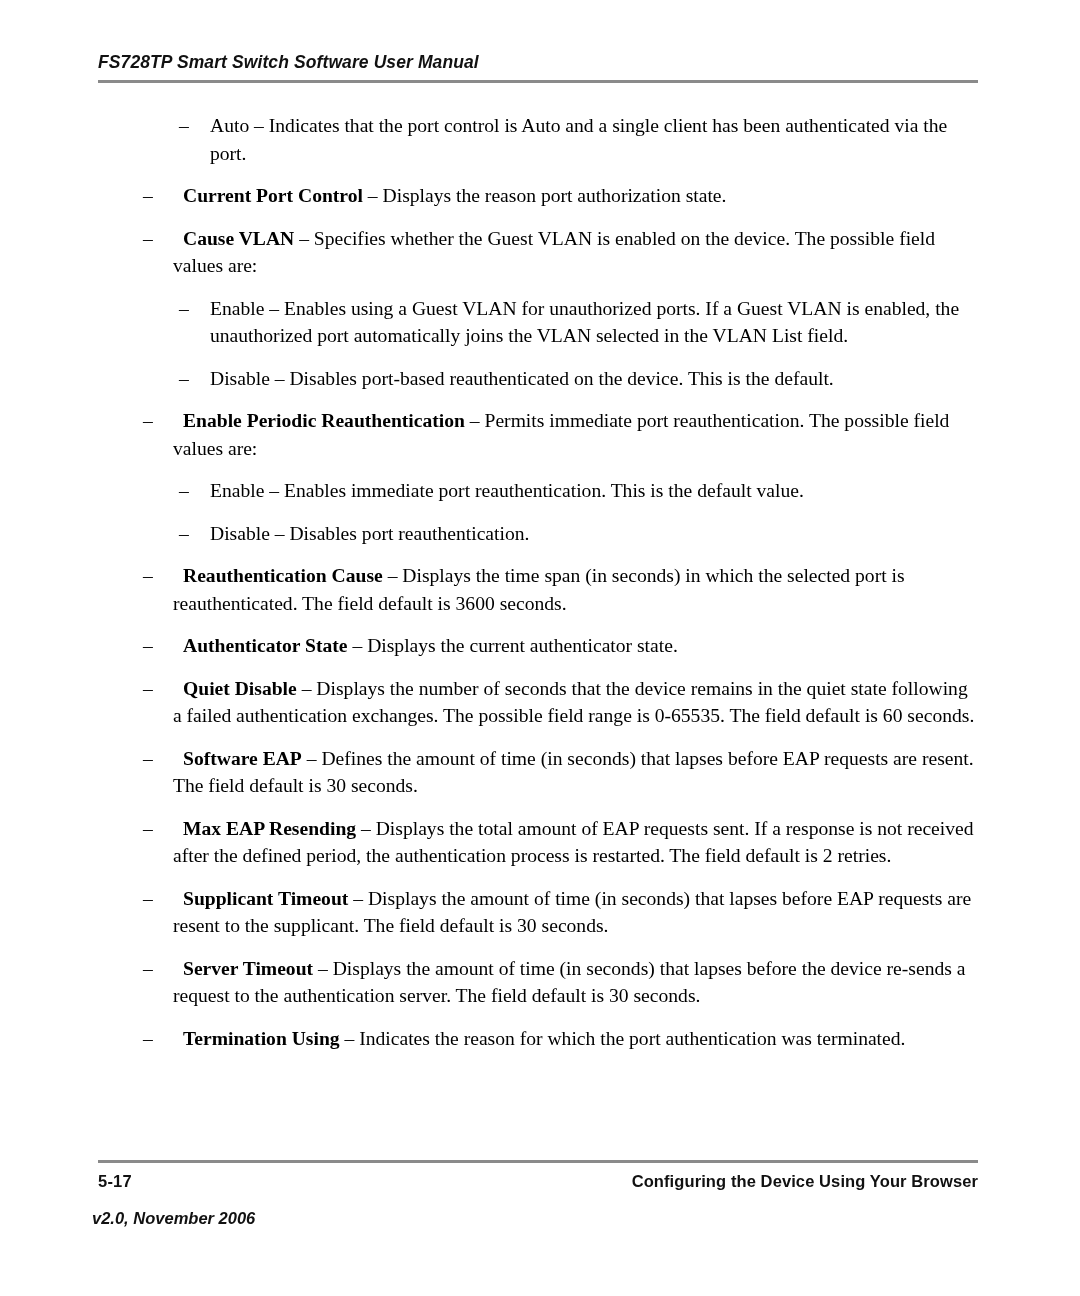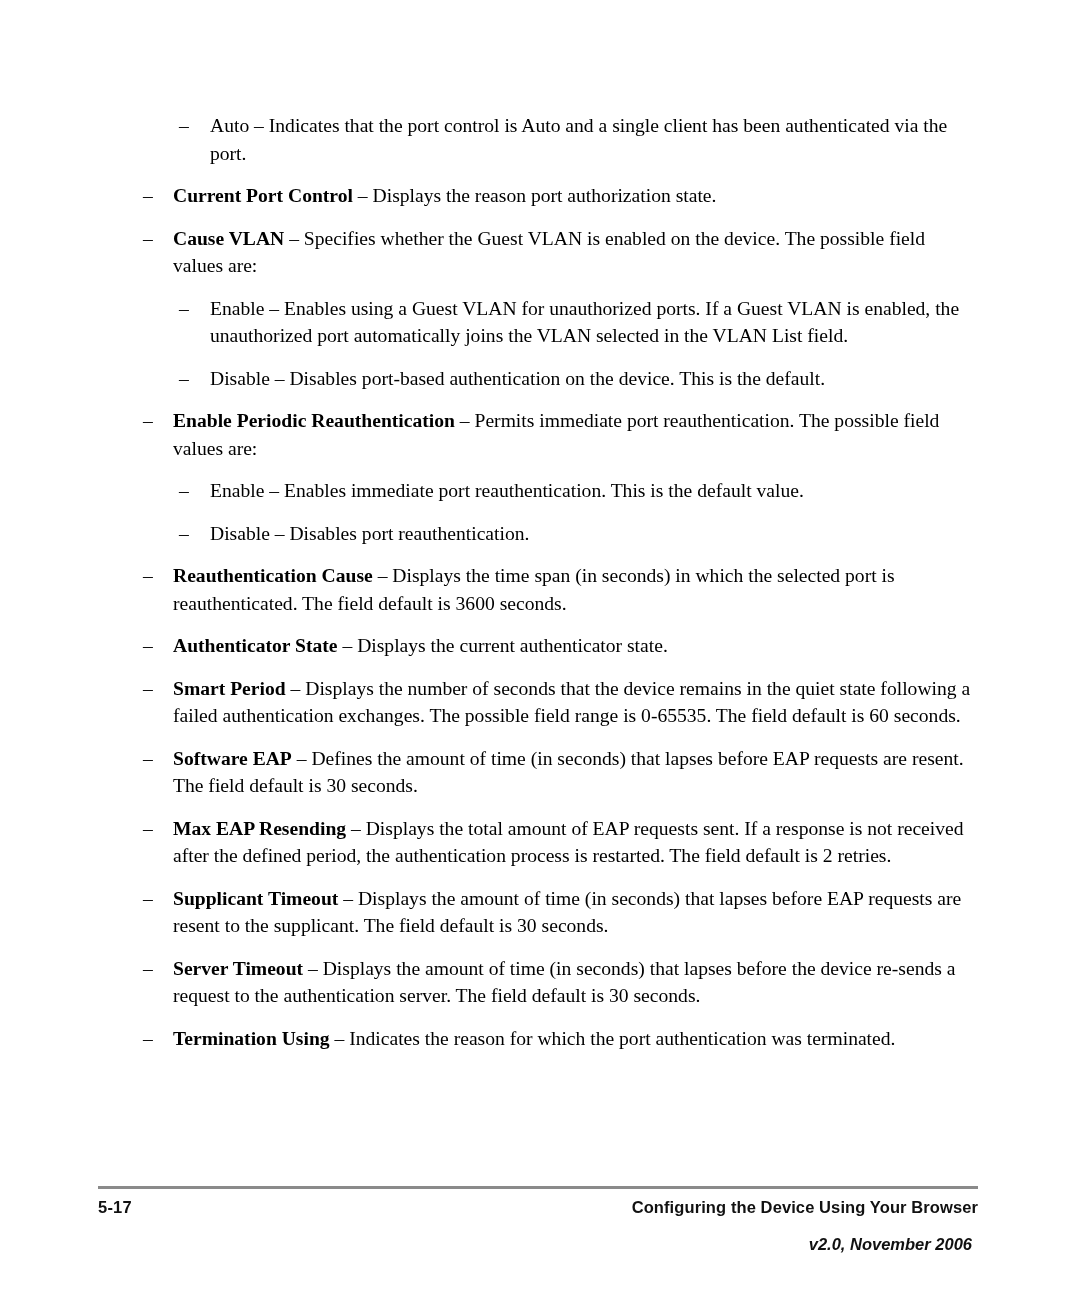--- a/index.html
+++ b/index.html
@@ -95,33 +95,34 @@
   }
 
   .dash {
     font-size: 19.6px;
     line-height: 27.5px;
     color: #000000;
   }
 
   .term-bold {
     font-weight: 700;
+    margin-left: 10px;
   }
   .term-italic {
   }
   .body-text {
     font-weight: 400;
     font-style: normal;
   }
 
   
   .page-footer {
     position: absolute;
     left: 98px;
-    top: 1186px;
+    top: 1160px;
     width: 880px;
   }
   .footer-rule {
     height: 3px;
     background: #8a8a8a;
     width: 880px;
   }
   .footer-row {
     display: flex;
     justify-content: space-between;
@@ -134,49 +135,53 @@
   .footer-page-number {
     font-weight: 700;
     letter-spacing: 0.2px;
   }
   .footer-section {
     font-weight: 700;
     letter-spacing: 0.1px;
   }
   .footer-version {
     margin-top: 18px;
-    text-align: right;
+    text-align: left;
     width: 880px;
     margin-left: -6px;
     font-family: "Liberation Sans", "DejaVu Sans", sans-serif;
     font-style: italic;
     font-weight: 700;
     font-size: 16.5px;
     color: #111111;
   }
 </style>
 </head>
 <body>
 
 <div class="page">
 
+  <div class="page-header">
+    <div class="page-header-title">FS728TP Smart Switch Software User Manual</div>
+    <div class="rule"></div>
+  </div>
 
   <div class="content">
     <ul class="bullets" id="bullet-list">
         <li class="item level2"><span class="dash">–</span><span class="term-italic">Auto</span><span class="body-text"> – </span><span class="body-text">Indicates that the port control is Auto and a single client has been authenticated via the port.</span></li>
         <li class="item level1"><span class="dash">–</span><span class="term-bold">Current Port Control</span><span class="body-text"> – </span><span class="body-text">Displays the reason port authorization state.</span></li>
         <li class="item level1"><span class="dash">–</span><span class="term-bold">Cause VLAN</span><span class="body-text"> – </span><span class="body-text">Specifies whether the Guest VLAN is enabled on the device. The possible field values are:</span></li>
         <li class="item level2"><span class="dash">–</span><span class="term-italic">Enable</span><span class="body-text"> – </span><span class="body-text">Enables using a Guest VLAN for unauthorized ports. If a Guest VLAN is enabled, the unauthorized port automatically joins the VLAN selected in the VLAN List field.</span></li>
-        <li class="item level2"><span class="dash">–</span><span class="term-italic">Disable</span><span class="body-text"> – </span><span class="body-text">Disables port-based authentication on the device. This is the default.</span></li>
+        <li class="item level2"><span class="dash">–</span><span class="term-italic">Disable</span><span class="body-text"> – </span><span class="body-text">Disables port-based reauthenticated on the device. This is the default.</span></li>
         <li class="item level1"><span class="dash">–</span><span class="term-bold">Enable Periodic Reauthentication</span><span class="body-text"> – </span><span class="body-text">Permits immediate port reauthentication. The possible field values are:</span></li>
         <li class="item level2"><span class="dash">–</span><span class="term-italic">Enable</span><span class="body-text"> – </span><span class="body-text">Enables immediate port reauthentication. This is the default value.</span></li>
         <li class="item level2"><span class="dash">–</span><span class="term-italic">Disable</span><span class="body-text"> – </span><span class="body-text">Disables port reauthentication.</span></li>
         <li class="item level1"><span class="dash">–</span><span class="term-bold">Reauthentication Cause</span><span class="body-text"> – </span><span class="body-text">Displays the time span (in seconds) in which the selected port is reauthenticated. The field default is 3600 seconds.</span></li>
         <li class="item level1"><span class="dash">–</span><span class="term-bold">Authenticator State</span><span class="body-text"> – </span><span class="body-text">Displays the current authenticator state.</span></li>
-        <li class="item level1"><span class="dash">–</span><span class="term-bold">Smart Period</span><span class="body-text"> – </span><span class="body-text">Displays the number of seconds that the device remains in the quiet state following a failed authentication exchanges. The possible field range is 0-65535. The field default is 60 seconds.</span></li>
+        <li class="item level1"><span class="dash">–</span><span class="term-bold">Quiet Disable</span><span class="body-text"> – </span><span class="body-text">Displays the number of seconds that the device remains in the quiet state following a failed authentication exchanges. The possible field range is 0-65535. The field default is 60 seconds.</span></li>
         <li class="item level1"><span class="dash">–</span><span class="term-bold">Software EAP</span><span class="body-text"> – </span><span class="body-text">Defines the amount of time (in seconds) that lapses before EAP requests are resent. The field default is 30 seconds.</span></li>
         <li class="item level1"><span class="dash">–</span><span class="term-bold">Max EAP Resending</span><span class="body-text"> – </span><span class="body-text">Displays the total amount of EAP requests sent. If a response is not received after the defined period, the authentication process is restarted. The field default is 2 retries.</span></li>
         <li class="item level1"><span class="dash">–</span><span class="term-bold">Supplicant Timeout</span><span class="body-text"> – </span><span class="body-text">Displays the amount of time (in seconds) that lapses before EAP requests are resent to the supplicant. The field default is 30 seconds.</span></li>
         <li class="item level1"><span class="dash">–</span><span class="term-bold">Server Timeout</span><span class="body-text"> – </span><span class="body-text">Displays the amount of time (in seconds) that lapses before the device re-sends a request to the authentication server. The field default is 30 seconds.</span></li>
         <li class="item level1"><span class="dash">–</span><span class="term-bold">Termination Using</span><span class="body-text"> – </span><span class="body-text">Indicates the reason for which the port authentication was terminated.</span></li>
       </ul>
   </div>
 
   <div class="page-footer">
     <div class="footer-rule"></div>

